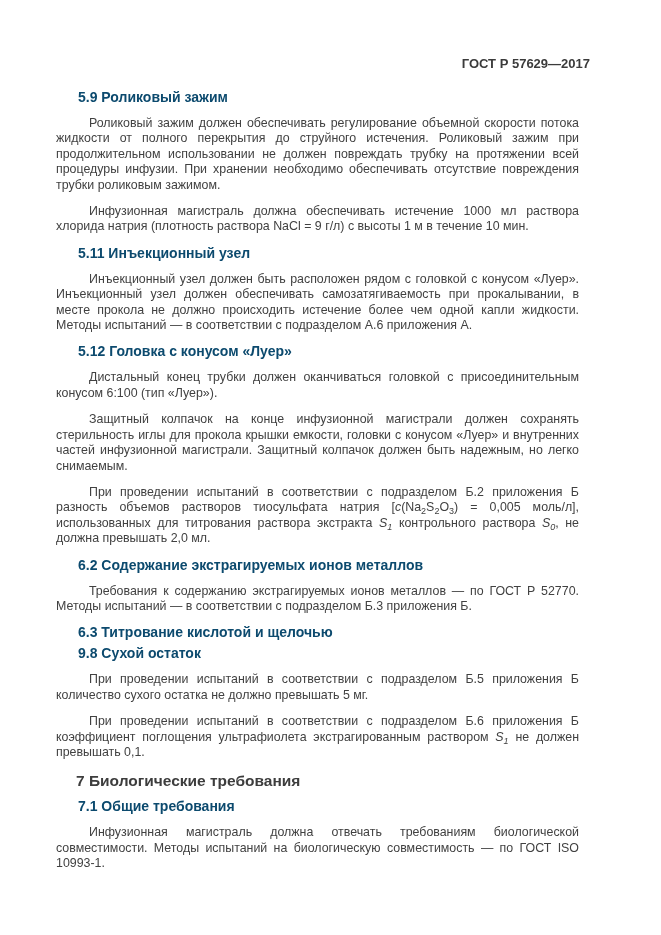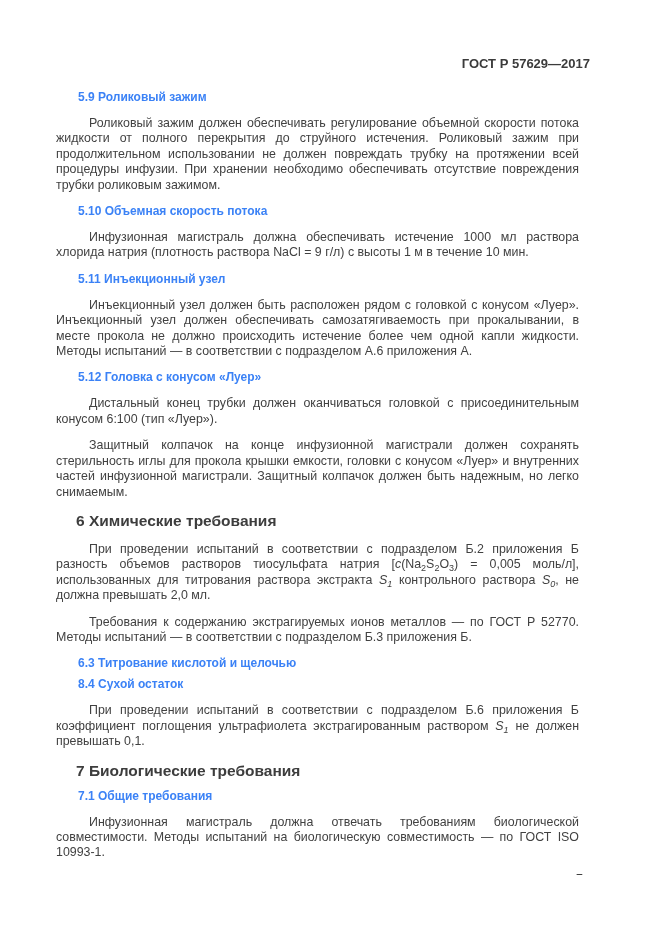--- a/index.html
+++ b/index.html
@@ -23,26 +23,26 @@
     width: 545px;
   }
   .running-header {
     text-align: right;
     font-size: 13px;
     font-weight: bold;
     line-height: 16px;
     color: #3b3b3b;
   }
   .h3 {
-    font-size: 12px;
+    font-size: 14px;
     font-weight: bold;
     line-height: 15px;
     margin: 4px 0 6px 0;
     padding-left: 33px;
-    color: #3b82f6;
+    color: #0c4a6e;
   }
   .h3.first {
     margin-top: 18px;
   }
   .h2 {
     font-size: 15.5px;
     font-weight: bold;
     line-height: 20px;
     margin: 11px 0 8px 0;
     padding-left: 31px;
@@ -74,40 +74,40 @@
 <body>
 
 <div class="page">
   <div class="content">
 
     <div class="running-header">ГОСТ Р 57629—2017</div>
 
     <div class="h3 first">5.9 Роликовый зажим</div>
     <p class="body">Роликовый зажим должен обеспечивать регулирование объемной скорости потока жидкости от полного перекрытия до струйного истечения. Роликовый зажим при продолжительном использовании не должен повреждать трубку на протяжении всей процедуры инфузии. При хранении необходимо обеспечивать отсутствие повреждения трубки роликовым зажимом.</p>
 
-    <div class="h3">5.10 Объемная скорость потока</div>
     <p class="body">Инфузионная магистраль должна обеспечивать истечение 1000 мл раствора хлорида натрия (плотность раствора NaCl = 9 г/л) с высоты 1 м в течение 10 мин.</p>
 
     <div class="h3">5.11 Инъекционный узел</div>
     <p class="body">Инъекционный узел должен быть расположен рядом с головкой с конусом «Луер». Инъекционный узел должен обеспечивать самозатягиваемость при прокалывании, в месте прокола не должно происходить истечение более чем одной капли жидкости. Методы испытаний — в соответствии с подразделом А.6 приложения А.</p>
 
     <div class="h3">5.12 Головка с конусом «Луер»</div>
     <p class="body">Дистальный конец трубки должен оканчиваться головкой с присоединительным конусом 6:100 (тип «Луер»).</p>
 
     <p class="body">Защитный колпачок на конце инфузионной магистрали должен сохранять стерильность иглы для прокола крышки емкости, головки с конусом «Луер» и внутренних частей инфузионной магистрали. Защитный колпачок должен быть надежным, но легко снимаемым.</p>
 
-    <div class="h2">6 Химические требования</div>
 
     <p class="body"><span>При проведении испытаний в соответствии с подразделом Б.2 приложения Б разность объемов растворов тиосульфата натрия [</span><span class="italic">c</span><span>(Na</span><sub>2</sub><span>S</span><sub>2</sub><span>O</span><sub>3</sub><span>) = 0,005 моль/л], использованных для титрования раствора экстракта </span><span class="italic">S</span><sub class="italic">1</sub><span> контрольного раствора </span><span class="italic">S</span><sub class="italic">0</sub><span>, не должна превышать 2,0 мл.</span></p>
 
+    <div class="h3">6.2 Содержание экстрагируемых ионов металлов</div>
     <p class="body">Требования к содержанию экстрагируемых ионов металлов — по ГОСТ Р 52770. Методы испытаний — в соответствии с подразделом Б.3 приложения Б.</p>
 
     <div class="h3">6.3 Титрование кислотой и щелочью</div>
 
-    <div class="h3">8.4 Сухой остаток</div>
+    <div class="h3">9.8 Сухой остаток</div>
+    <p class="body">При проведении испытаний в соответствии с подразделом Б.5 приложения Б количество сухого остатка не должно превышать 5 мг.</p>
 
     <p class="body"><span>При проведении испытаний в соответствии с подразделом Б.6 приложения Б коэффициент поглощения ультрафиолета экстрагированным раствором </span><span class="italic">S</span><sub class="italic">1</sub><span> не должен превышать 0,1.</span></p>
 
     <div class="h2">7 Биологические требования</div>
 
     <div class="h3">7.1 Общие требования</div>
     <p class="body">Инфузионная магистраль должна отвечать требованиям биологической совместимости. Методы испытаний на биологическую совместимость — по ГОСТ ISO 10993-1.</p>
 
     <div class="page-number">7</div>
 

